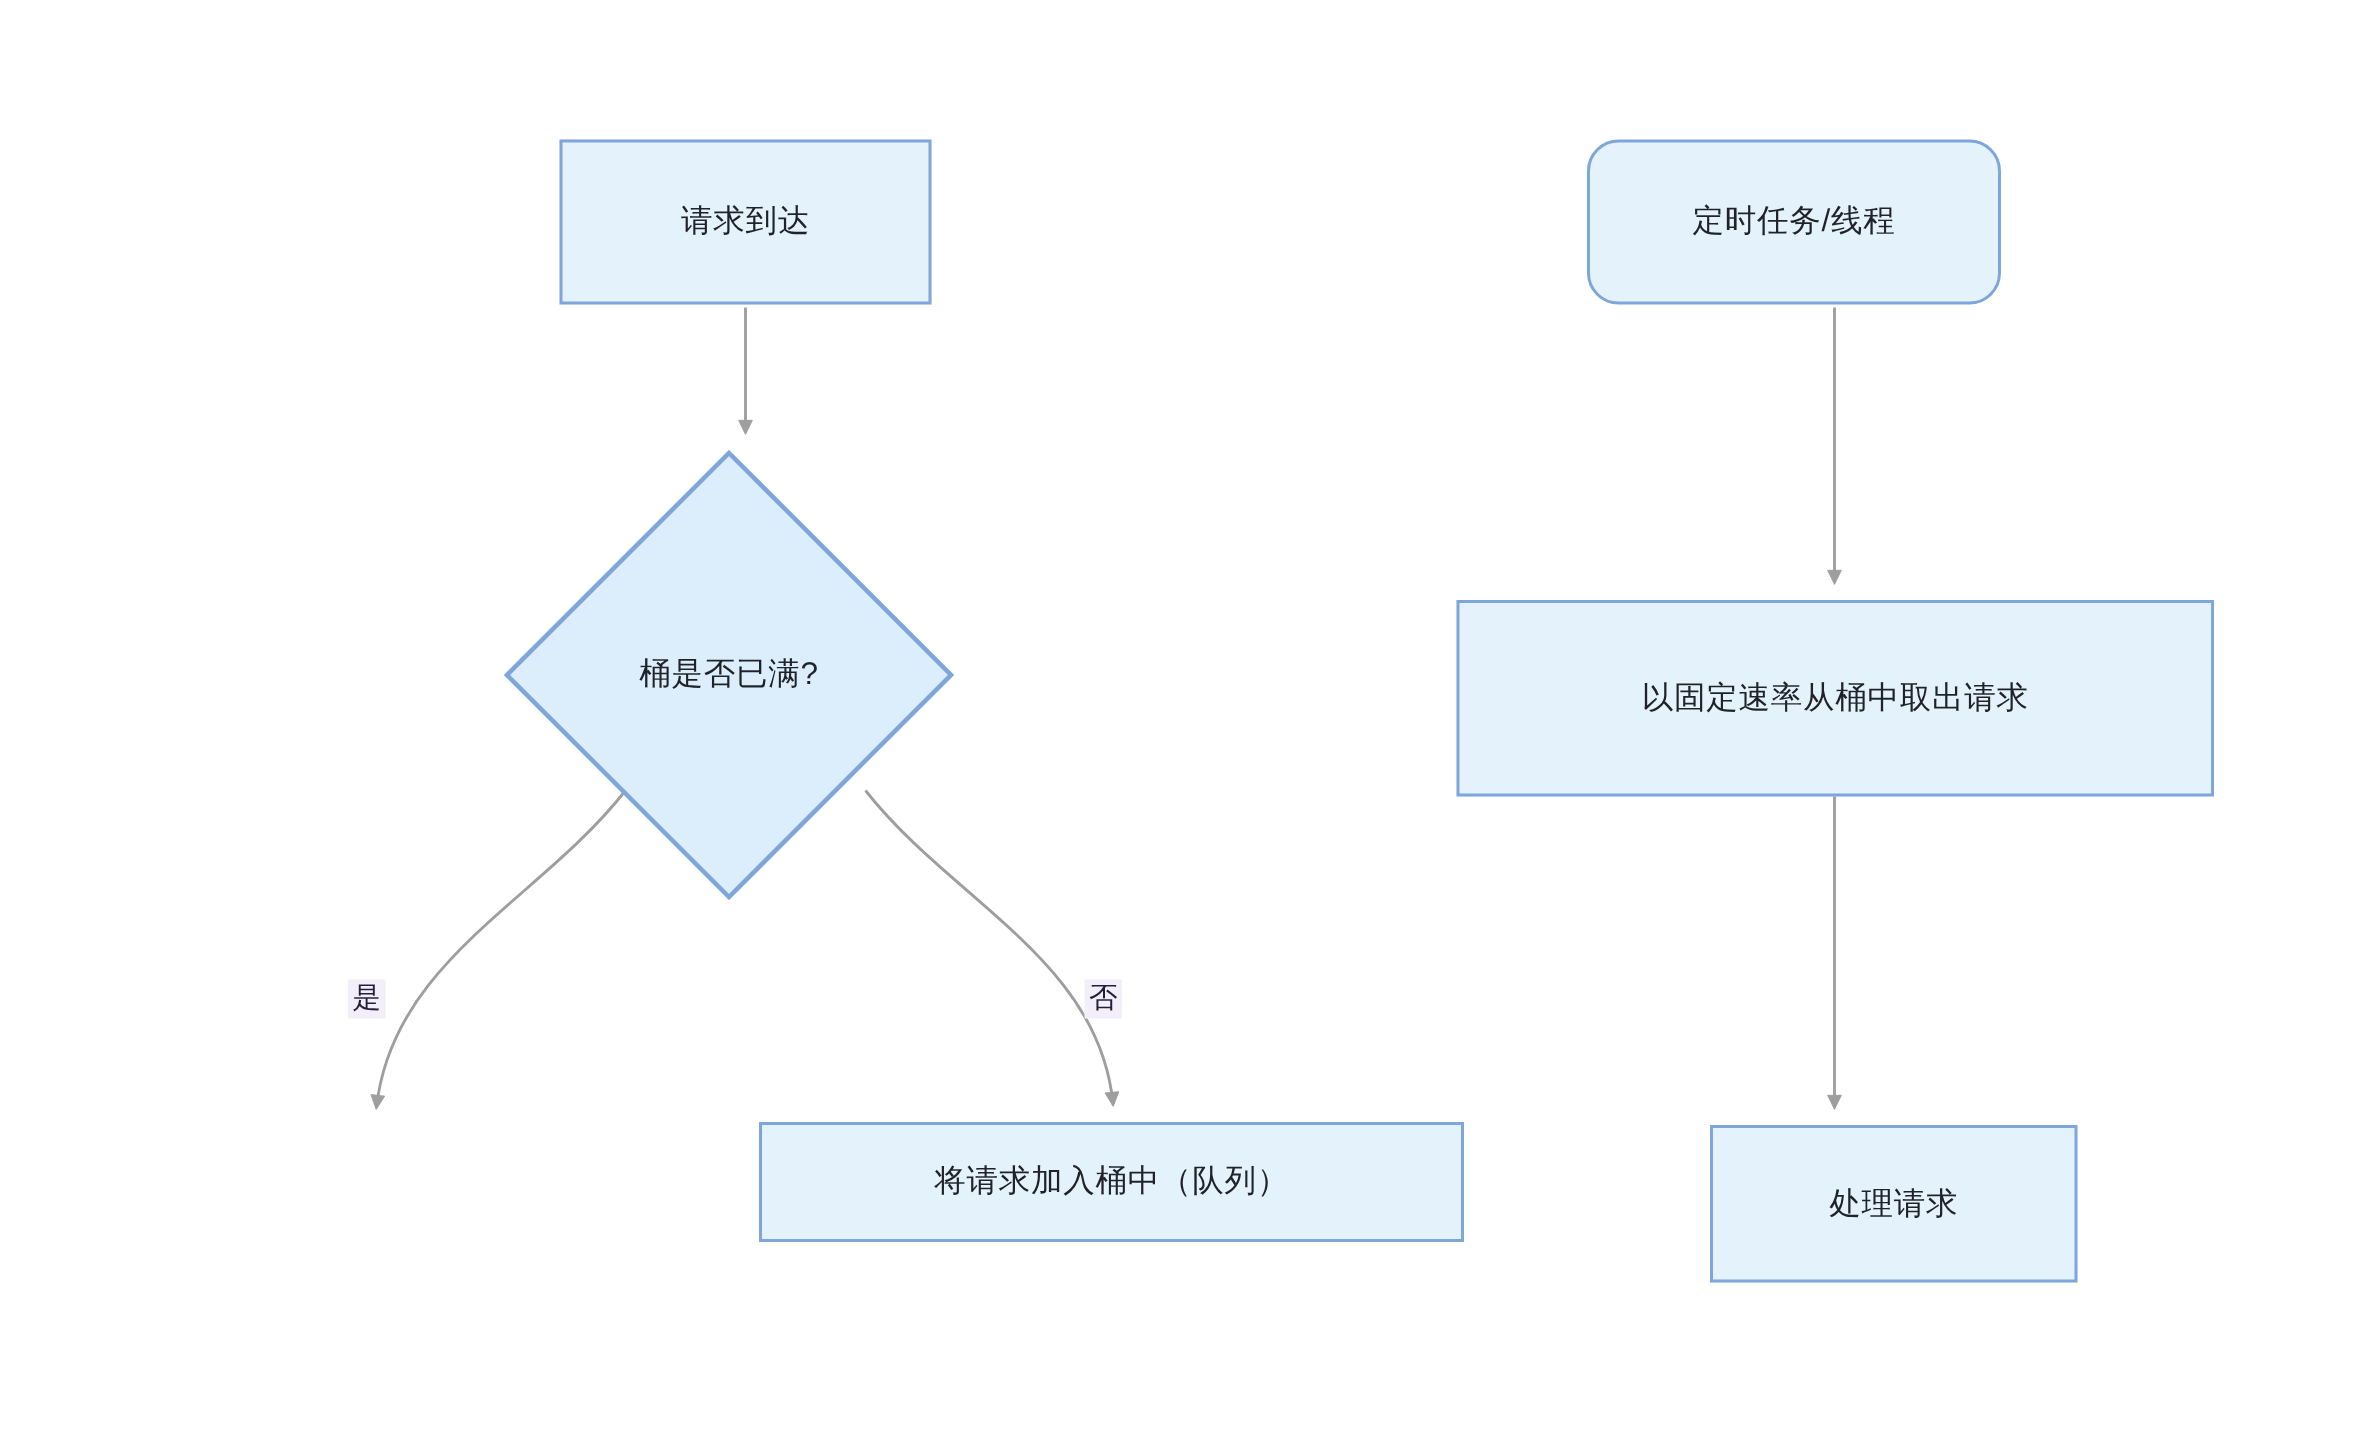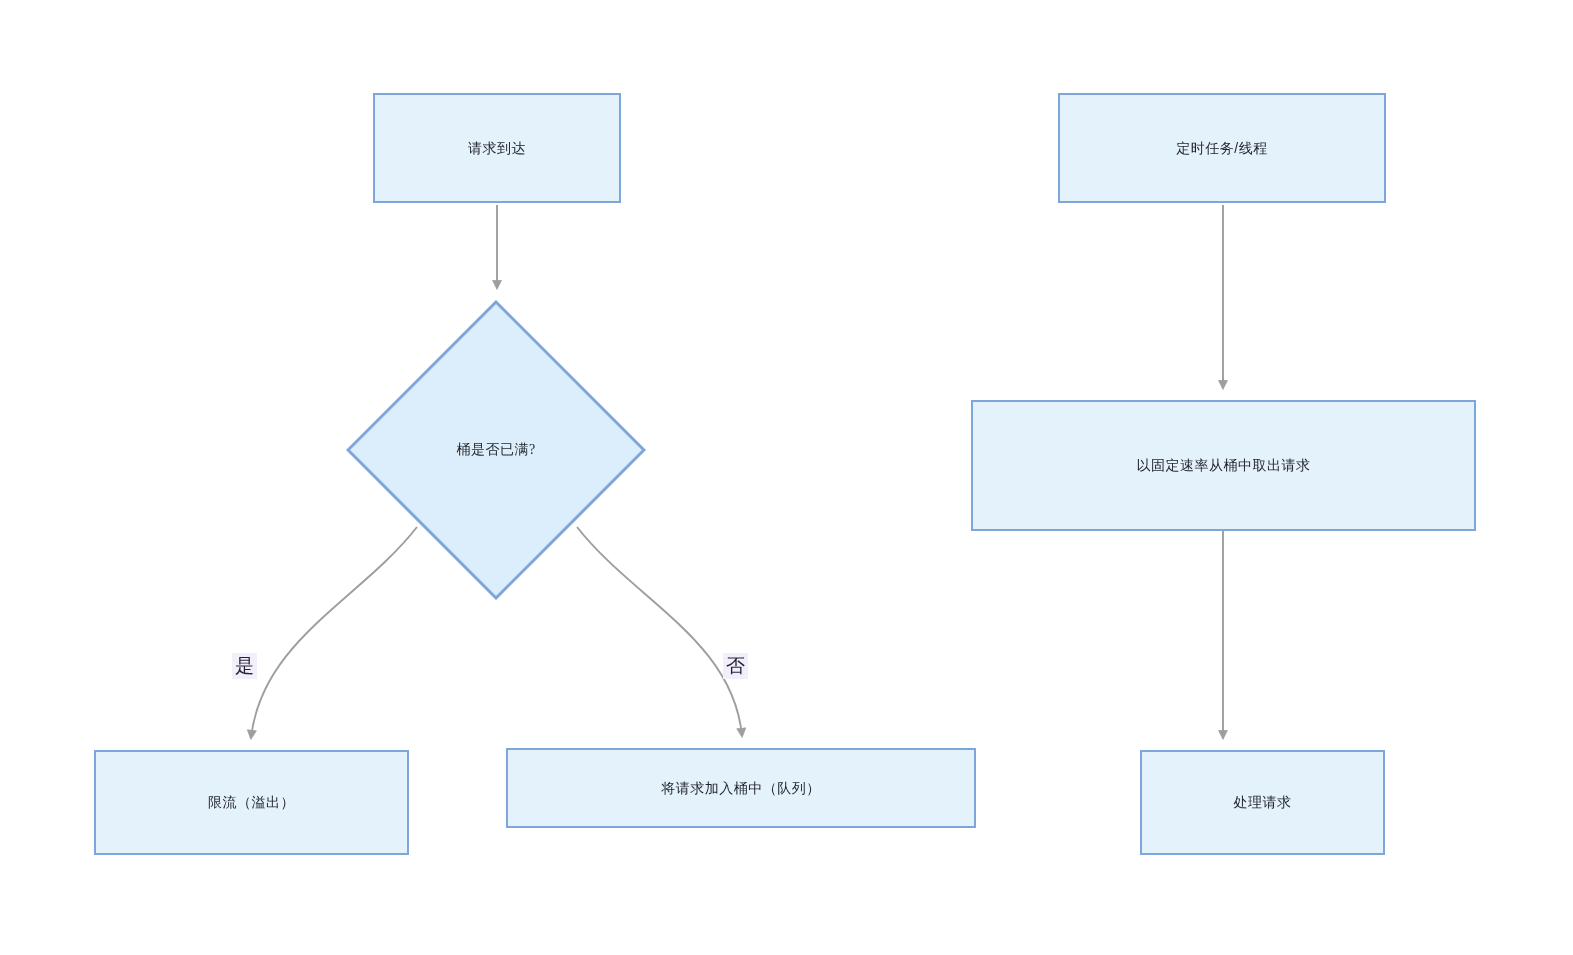--- a/index.html
+++ b/index.html
@@ -26,21 +26,21 @@
     height: 955px;
     pointer-events: none;
   }
   .node {
     position: absolute;
     box-sizing: border-box;
     display: flex;
     align-items: center;
     justify-content: center;
     color: #1f2329;
-    font-size: 14px;
+    font-size: 21px;
     letter-spacing: 0.5px;
     line-height: 1.3;
     text-align: center;
   }
   .node-rect {
     background: #E4F2FC;
     border: 2px solid #7EA6DB;
   }
   .node-diamond {
     background: transparent;
@@ -100,36 +100,33 @@
     <path d="M 1223 205 L 1223 388" fill="none" stroke="#9e9e9e" stroke-width="1.9" marker-end="url(#arrowhead)"></path>
 
     
     <path d="M 1223 505 L 1223 738" fill="none" stroke="#9e9e9e" stroke-width="1.9" marker-end="url(#arrowhead)"></path>
   </svg>
 
   <div class="node node-rect" style="left:373px; top:93px; width:248px; height:110px;">
     <span>请求到达</span>
   </div>
 
-  <div class="node node-diamond" style="left:346px; top:300px; width:300px; height:300px;font-family:Liberation Serif, serif;">
+  <div class="node node-diamond" style="left:336px; top:300px; width:300px; height:300px;">
     <svg class="diamond-shape" viewBox="0 0 300 300" preserveAspectRatio="none" xmlns="http://www.w3.org/2000/svg">
       <polygon points="150,2 298,150 150,298 2,150" fill="#DCEEFB" stroke="#7EA6DB" stroke-width="3"></polygon>
     </svg>
     <span class="diamond-label">桶是否已满?</span>
   </div>
 
-  <div class="node node-rect" style="left:94px; top:750px; width:315px; height:105px;">
-    <span>限流（溢出）</span>
-  </div>
 
   <div class="node node-rect" style="left:506px; top:748px; width:470px; height:80px;">
     <span>将请求加入桶中（队列）</span>
   </div>
 
-  <div class="node node-rect" style="left:1058px; top:93px; width:328px; height:110px;">
+  <div class="node node-rect" style="left:1058px; top:93px; width:276px; height:110px;border-radius:21px;">
     <span>定时任务/线程</span>
   </div>
 
   <div class="node node-rect" style="left:971px; top:400px; width:505px; height:131px;">
     <span>以固定速率从桶中取出请求</span>
   </div>
 
   <div class="node node-rect" style="left:1140px; top:750px; width:245px; height:105px;">
     <span>处理请求</span>
   </div>

